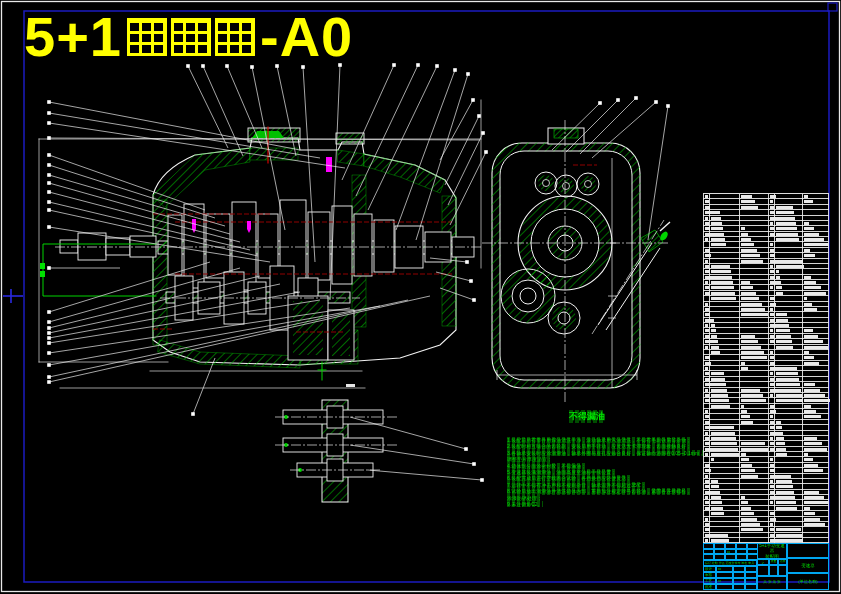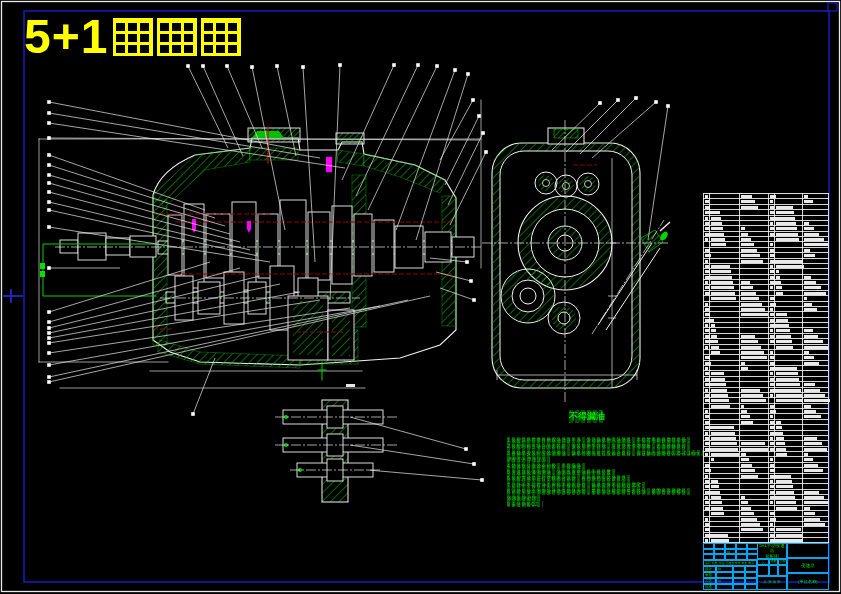--- a/index.html
+++ b/index.html
@@ -2,21 +2,21 @@
 <html><head>
 <meta charset="utf-8">
 <style>
   html,body{margin:0;padding:0;background:#000;}
   .page{position:relative;width:841px;height:594px;background:#000;overflow:hidden;
         font-family:"Liberation Sans",sans-serif;}
   .layer{position:absolute;left:0;top:0;width:841px;height:594px;}
 
   
   .title{position:absolute;left:24px;top:14px;height:46px;color:#FFFF00;
-         font-weight:bold;font-size:48px;line-height:46px;letter-spacing:1px;
+         font-weight:bold;font-size:56px;line-height:46px;letter-spacing:1px;
          white-space:nowrap;display:flex;align-items:center;}
   .cjkwrap{display:inline-flex;margin:0 3px;}
   .fakeglyph{display:inline-block;width:40px;height:38px;margin:0 2px;
      background:
        repeating-linear-gradient(0deg,#FFFF00 0 3px,transparent 3px 11px),
        repeating-linear-gradient(90deg,#FFFF00 0 3px,transparent 3px 12px);
      box-shadow:inset 0 0 0 3px #FFFF00;}
 
   
   .techreq{position:absolute;left:507px;top:405px;width:175px;}
@@ -347,20 +347,21 @@
       </g>
   </svg>
 
   <div class="title">
     <span>5+1</span>
     <span class="cjkwrap" id="cjk">
         <span class="fakeglyph" title="装"></span>
         <span class="fakeglyph" title="配"></span>
         <span class="fakeglyph" title="图"></span>
       </span>
+    <span>-A0</span>
   </div>
 
   <div class="techreq">
     <div class="tr-head">不得漏油</div>
     <div id="tr-lines">
         <div class="tr-line">1.装配前所有零件用煤油清洗干净，滚动轴承用汽油清洗，不得有毛刺铁屑等杂物；</div>
         <div class="tr-line">2.装配时相互啮合的齿轮副，安装后用手转动，应灵活无卡滞现象，齿面接触良好；</div>
         <div class="tr-line">3.各轴承安装时应涂润滑油，轴承外圈与座孔应贴合良好，保证轴向游隙在0.05~0.1mm，</div>
         <div class="tr-line">  调整垫片厚度适宜；</div>
         <div class="tr-line">4.箱体剖分面涂密封胶，不得漏油；</div>

